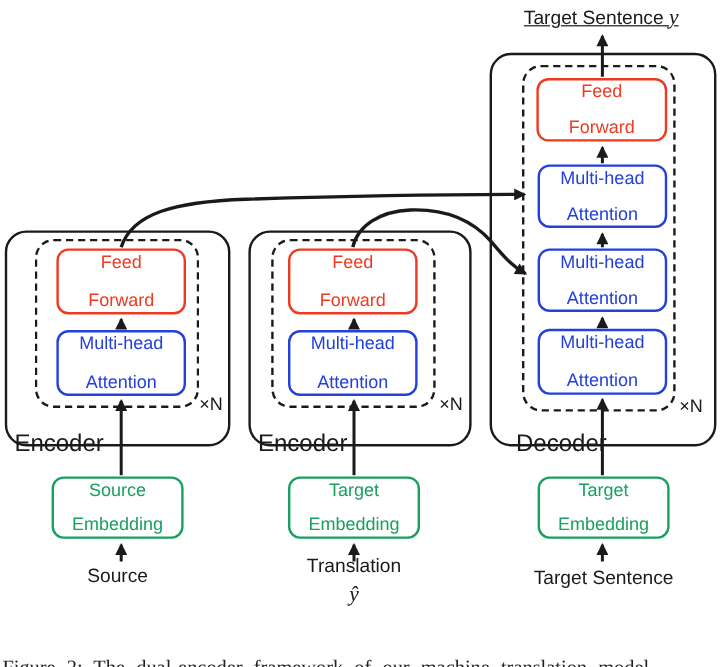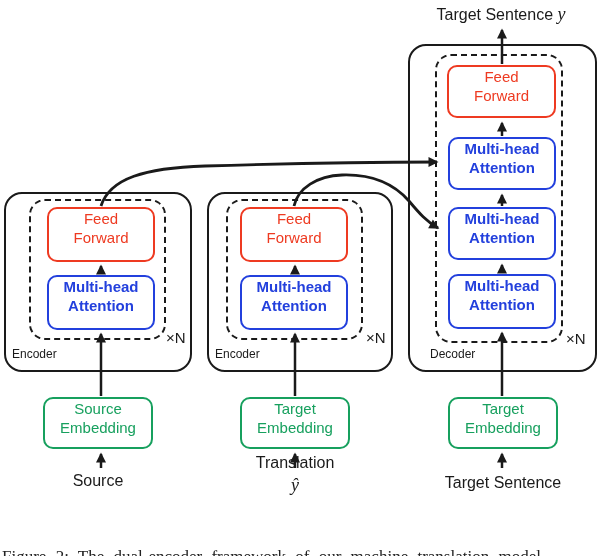--- a/index.html
+++ b/index.html
@@ -12,27 +12,27 @@
     font-family:"Liberation Sans", sans-serif; color:var(--line); overflow:hidden;
   }
   .outer-box{
     position:absolute; border:2.5px solid var(--line); border-radius:18px; background:#fff;
   }
   .dashed-box{
     position:absolute; border:2px dashed var(--line); border-radius:16px; background:#fff;
   }
   .block{
     position:absolute; border:2.5px solid; border-radius:10px; background:#fff;
-    display:flex; flex-direction:column; align-items:center; justify-content:flex-start;
+    display:flex; flex-direction:column; align-items:center; justify-content:space-between;
     font-size:15px; line-height:19px; text-align:center;
   }
   .block.red{border-color:var(--red); color:var(--red);}
-  .block.blue{border-color:var(--blue); color:var(--blue);font-weight:bold;}
+  .block.blue{border-color:var(--blue); color:var(--blue);}
   .block.green{border-color:var(--green); color:var(--green);}
-  .corner-label{position:absolute; font-size:12px; color:var(--line);}
+  .corner-label{position:absolute; font-size:20px; color:var(--line);margin-top:12px;}
   .repeat-label{position:absolute; font-size:15px; color:var(--line);}
   .io-label{position:absolute; font-size:16px; line-height:22px; text-align:center; color:var(--line);}
   .mvar{font-family:"Liberation Serif", serif; font-style:italic; font-size:18px;}
   .arrows{position:absolute; left:0; top:0; width:606px; height:556px; pointer-events:none;}
   .arrows path{stroke:var(--line); fill:none;}
   .arrows .head{fill:var(--line); stroke:none;}
   .caption{
     position:absolute; left:2px; top:547px; width:604px; white-space:nowrap; overflow:hidden;
     font-family:"Liberation Serif", serif; font-size:17px; color:#222; word-spacing:5px;
   }
@@ -95,29 +95,29 @@
   </div>
   <div class="block green" style="left:240px; top:397px; width:110px; height:52px;">
     <span>Target</span>
     <span>Embedding</span>
   </div>
   <div class="block green" style="left:448px; top:397px; width:110px; height:52px;">
     <span>Target</span>
     <span>Embedding</span>
   </div>
 
-  <div class="io-label" style="left:401px; top:3px; width:200px;">
+  <div class="io-label" style="left:401px; top:3px; width:200px;text-decoration:underline;">
     <span>Target Sentence </span><i class="mvar">y</i>
   </div>
 
   <div class="io-label" style="left:38px; top:470px; width:120px;">
     <div>Source</div>
   </div>
 
-  <div class="io-label" style="left:235px; top:452px; width:120px;">
+  <div class="io-label" style="left:235px; top:462px; width:120px;">
     <div>Translation</div>
     <div><i class="mvar">ŷ</i></div>
   </div>
 
   <div class="io-label" style="left:433px; top:472px; width:140px;">
     <div>Target Sentence</div>
   </div>
 
   <svg class="arrows" viewBox="0 0 606 556">
     <defs>

